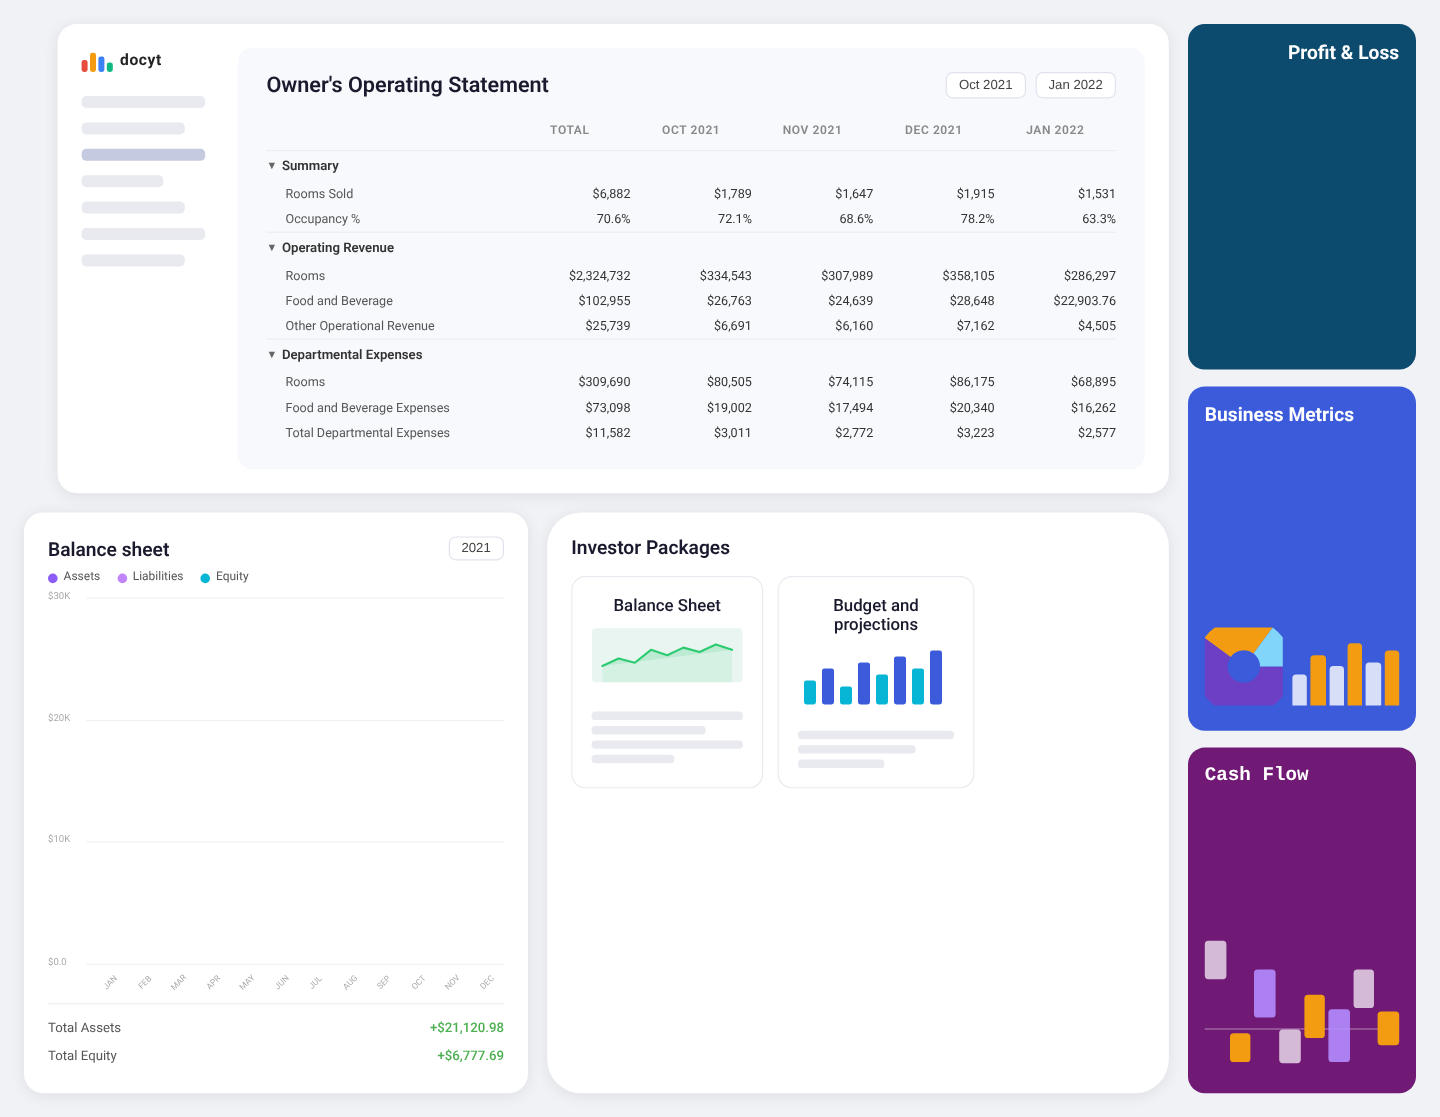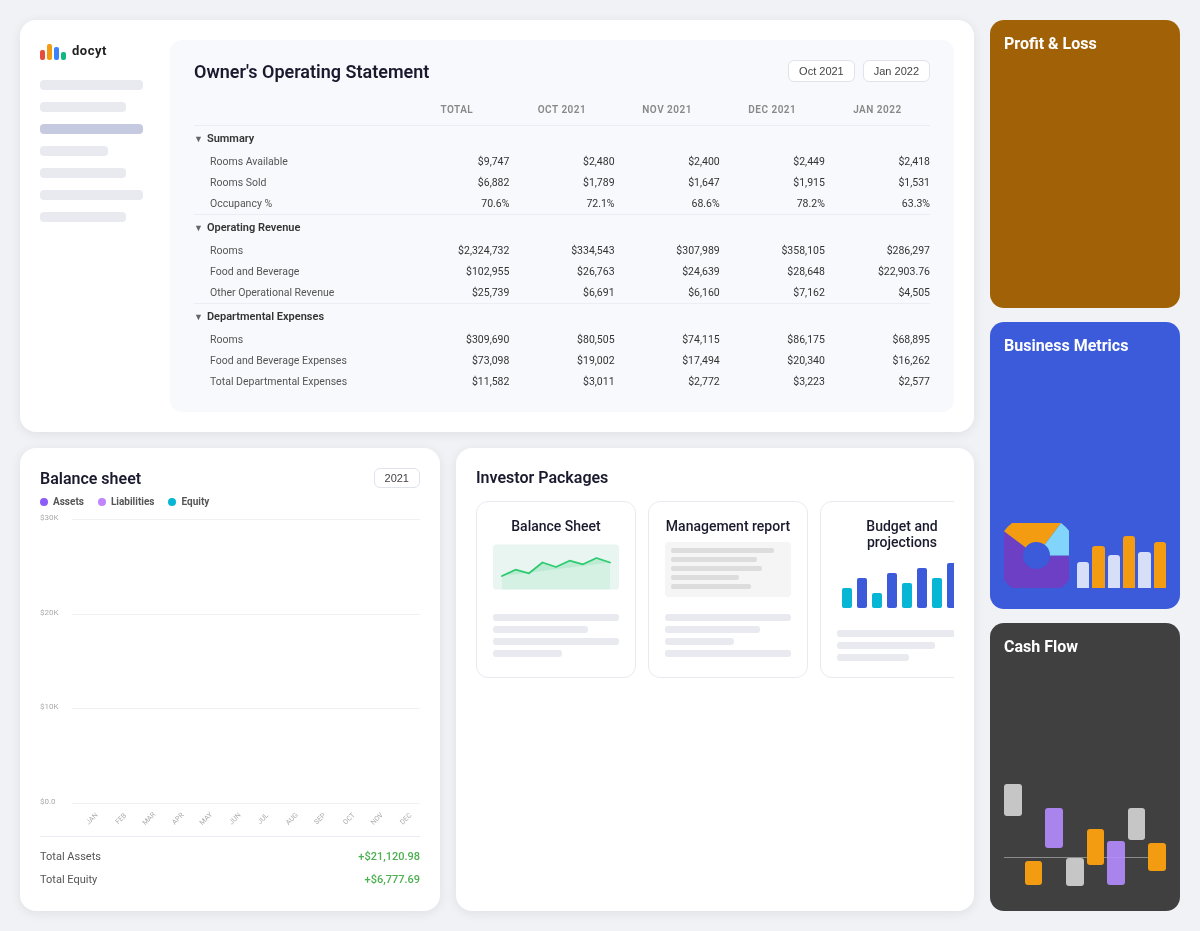--- a/index.html
+++ b/index.html
@@ -30,20 +30,21 @@
       min-width: 0;
     }
 
     
     .report-card {
       background: white;
       border-radius: 16px;
       padding: 20px;
       box-shadow: 0 2px 12px rgba(0,0,0,0.08);
       flex: 0 0 auto;
+      margin-left: 28px;
     }
 
     
     .report-inner {
       display: flex;
       gap: 0;
     }
 
     .sidebar-mini {
       width: 130px;
@@ -239,25 +240,24 @@
     }
 
     .legend {
       display: flex;
       gap: 14px;
       margin-bottom: 12px;
     }
 
     .legend-item {
       display: flex;
-      align-items: center;
+      align-items: flex-end;
       gap: 5px;
       font-size: 10px;
       color: #555;
-      font-weight: bold;
     }
 
     .legend-dot {
       width: 8px;
       height: 8px;
       border-radius: 50%;
     }
 
     
     .chart-area {
@@ -348,21 +348,21 @@
       font-size: 11px;
     }
 
     .summary-label { color: #555; }
     .summary-value { color: #333; font-weight: 500; }
     .positive { color: #4caf50; }
 
     
     .investor-card {
       background: white;
-      border-radius: 16px;
+      border-radius: 28px;
       padding: 20px;
       box-shadow: 0 2px 12px rgba(0,0,0,0.08);
       flex: 1;
       overflow: hidden;
     }
 
     .investor-title {
       font-size: 16px;
       font-weight: 600;
       color: #1a1a2e;
@@ -434,23 +434,23 @@
       border-radius: 14px;
       padding: 14px;
       color: white;
       flex: 1;
       display: flex;
       flex-direction: column;
       justify-content: space-between;
       min-height: 155px;
     }
 
-    .widget-card.green { background: #a16207; }
+    .widget-card.green { background: #0c4a6e; align-items: flex-end; }
     .widget-card.blue { background: #3b5bdb; }
-    .widget-card.purple { background: #404040; }
+    .widget-card.purple { background: #701a75; font-family: Liberation Mono, monospace; }
 
     .widget-title {
       font-size: 16px;
       font-weight: 700;
       color: white;
       margin-bottom: 8px;
     }
 
     
     .pl-bars {
@@ -574,28 +574,20 @@
               <div class="col-header">NOV 2021</div>
               <div class="col-header">DEC 2021</div>
               <div class="col-header">JAN 2022</div>
             </div>
 
             <div class="section-header">
               <div class="section-label">
                 <span class="section-arrow">▼</span>
                 Summary
               </div>
-            </div>
-            <div class="table-row-data">
-              <div class="row-label">Rooms Available</div>
-              <div class="row-value">$9,747</div>
-              <div class="row-value">$2,480</div>
-              <div class="row-value">$2,400</div>
-              <div class="row-value">$2,449</div>
-              <div class="row-value">$2,418</div>
             </div>
             <div class="table-row-data">
               <div class="row-label">Rooms Sold</div>
               <div class="row-value">$6,882</div>
               <div class="row-value">$1,789</div>
               <div class="row-value">$1,647</div>
               <div class="row-value">$1,915</div>
               <div class="row-value">$1,531</div>
             </div>
             <div class="table-row-data">
@@ -827,38 +819,20 @@
               </svg>
             </div>
             <div class="text-lines">
               <div class="text-line full"></div>
               <div class="text-line partial"></div>
               <div class="text-line full"></div>
               <div class="text-line short"></div>
             </div>
           </div>
 
-          <div class="package-card">
-            <div class="package-title">Management report</div>
-            <div class="package-visual">
-              <div style="height:55px; background:#f5f5f5; border-radius:4px; padding:6px;">
-                <div style="height:5px; background:#ddd; border-radius:2px; margin-bottom:4px; width:90%;"></div>
-                <div style="height:5px; background:#ddd; border-radius:2px; margin-bottom:4px; width:75%;"></div>
-                <div style="height:5px; background:#ddd; border-radius:2px; margin-bottom:4px; width:80%;"></div>
-                <div style="height:5px; background:#ddd; border-radius:2px; margin-bottom:4px; width:60%;"></div>
-                <div style="height:5px; background:#ddd; border-radius:2px; margin-bottom:4px; width:70%;"></div>
-              </div>
-            </div>
-            <div class="text-lines">
-              <div class="text-line full"></div>
-              <div class="text-line partial"></div>
-              <div class="text-line short"></div>
-              <div class="text-line full"></div>
-            </div>
-          </div>
 
           <div class="package-card">
             <div class="package-title">Budget and projections</div>
             <div class="package-visual">
               <svg width="130" height="55" viewBox="0 0 130 55">
                 <rect x="5" y="30" width="10" height="20" fill="#06b6d4" rx="2"></rect>
                 <rect x="20" y="20" width="10" height="30" fill="#3b5bdb" rx="2"></rect>
                 <rect x="35" y="35" width="10" height="15" fill="#06b6d4" rx="2"></rect>
                 <rect x="50" y="15" width="10" height="35" fill="#3b5bdb" rx="2"></rect>
                 <rect x="65" y="25" width="10" height="25" fill="#06b6d4" rx="2"></rect>

